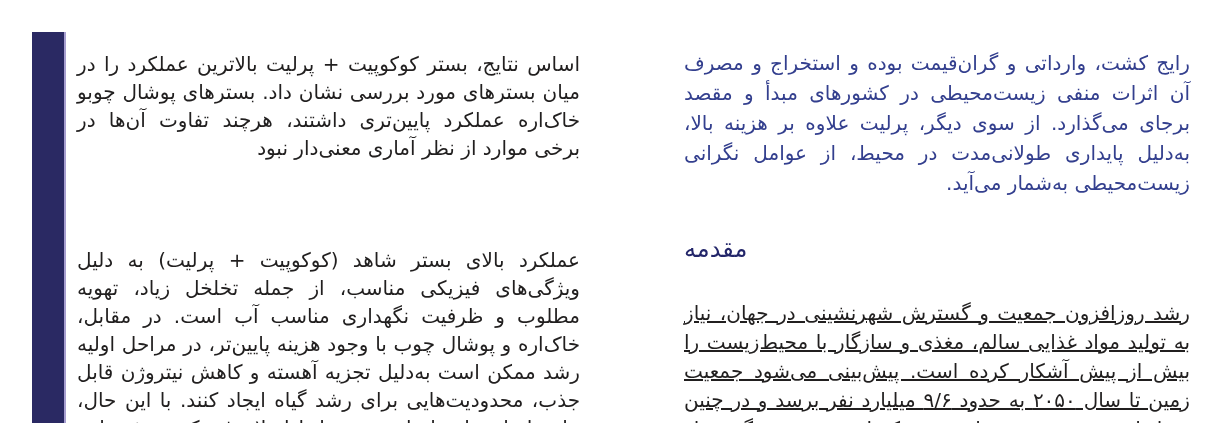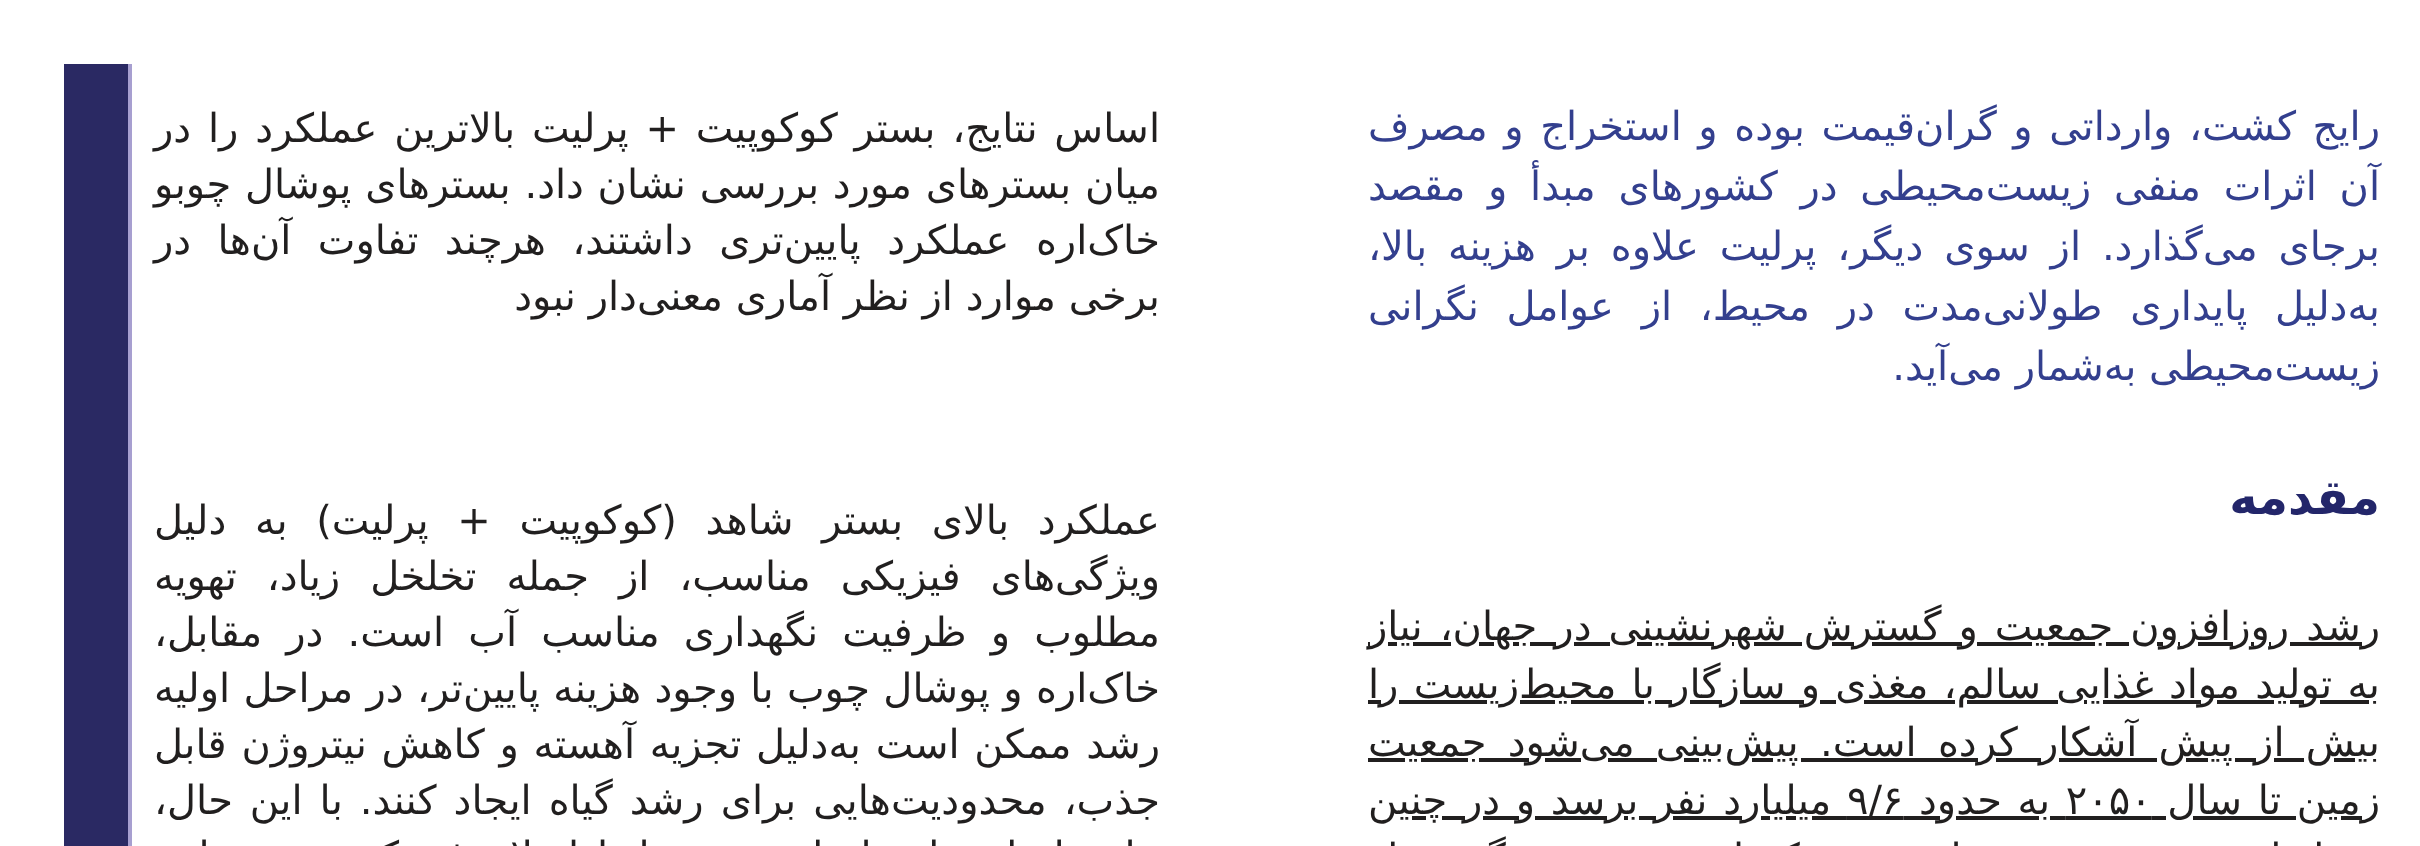--- a/index.html
+++ b/index.html
@@ -52,25 +52,25 @@
 
   .col-left .para-1 { line-height: 28px; }
   .col-left .para-2 { line-height: 28px; margin-top: 52px; }
 
   .col-right .para-blue {
     line-height: 30px;
     color: #333f8e;
   }
   .col-right .intro-heading {
     font-size: 24px;
-    font-weight: bold;
+    font-weight: normal;
     color: #23266a;
     line-height: 32px;
     margin-top: 3px;
-    text-align: right;
+    text-align: left;
   }
   .col-right .para-intro {
     line-height: 29px;
     margin-top: 2px;
     text-decoration: underline;
   }
 </style>
 </head>
 <body>
 

